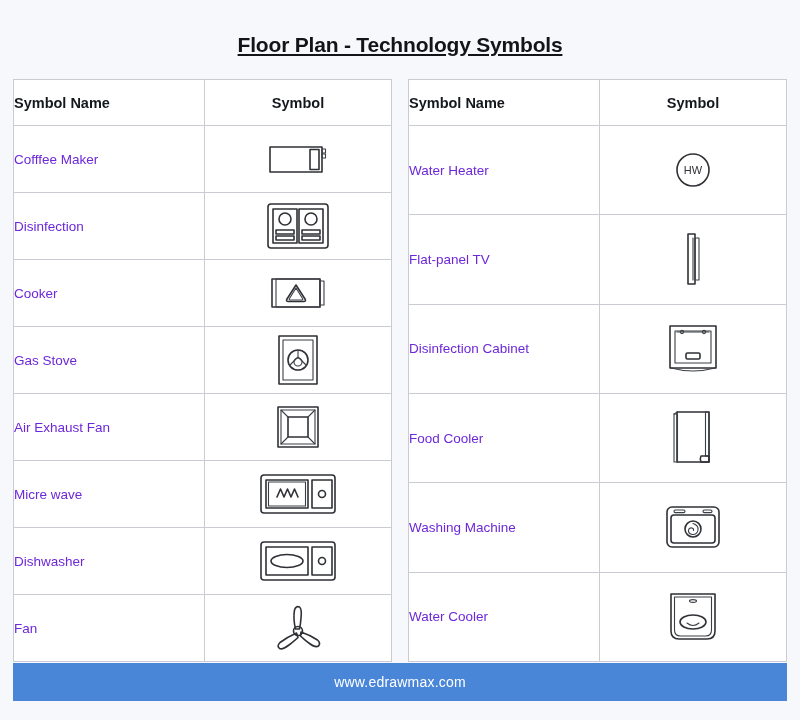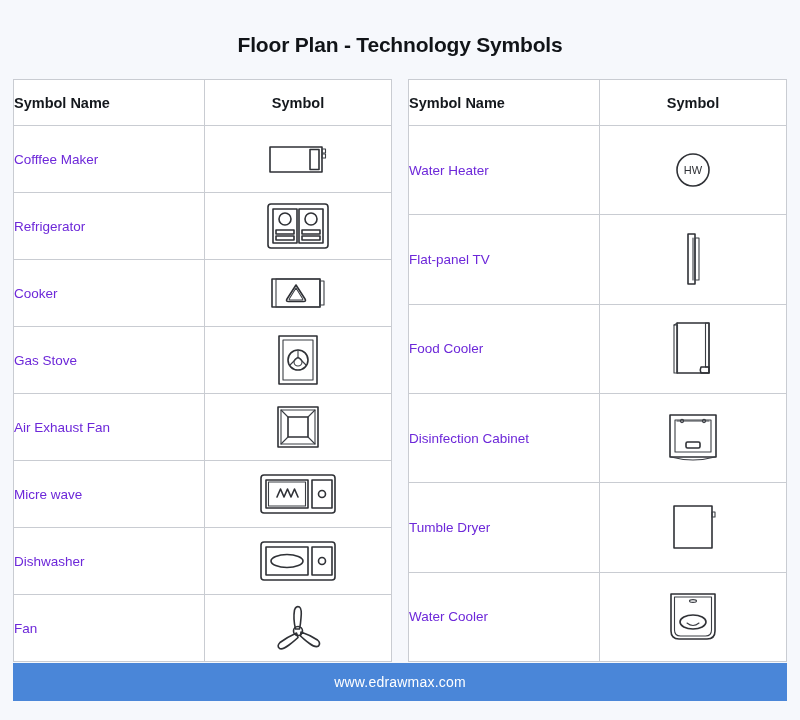--- a/index.html
+++ b/index.html
@@ -20,20 +20,21 @@
     box-sizing: border-box;
   }
   .title {
     text-align: center;
     font-size: 21px;
     font-weight: bold;
     color: #111418;
     letter-spacing: -0.2px;
     padding-top: 33px;
     margin: 0;
+    text-decoration: underline;
   }
   .tables {
     display: flex;
     justify-content: space-between;
     padding: 22px 13px 12px 13px;
     box-sizing: border-box;
   }
   table.symtable {
     border-collapse: collapse;
     background: #ffffff;
@@ -136,21 +137,21 @@
                 <rect class="stroke" x="5" y="9" width="52" height="25"></rect>
                 <rect class="stroke" x="45" y="11.5" width="9" height="20"></rect>
                 <rect class="stroke-thin" x="57" y="11" width="3.5" height="4"></rect>
                 <rect class="stroke-thin" x="57" y="16" width="3.5" height="4"></rect>
               </svg>
             </div>
           </td>
         </tr>
 
         <tr>
-          <td class="col-name">Refrigerator</td>
+          <td class="col-name">Disinfection</td>
           <td class="col-sym">
             <div class="symwrap">
               <svg width="66" height="52" viewBox="0 0 66 52" aria-hidden="true">
                 <rect class="stroke" x="3" y="4" width="60" height="44" rx="3"></rect>
                 <rect class="stroke" x="8" y="9" width="24" height="34"></rect>
                 <rect class="stroke" x="34" y="9" width="24" height="34"></rect>
                 <circle class="stroke" cx="20" cy="19" r="6"></circle>
                 <circle class="stroke" cx="46" cy="19" r="6"></circle>
                 <rect class="stroke" x="11" y="30" width="18" height="4"></rect>
                 <rect class="stroke" x="11" y="36" width="18" height="4"></rect>
@@ -281,63 +282,67 @@
               <svg width="26" height="54" viewBox="0 0 26 54" aria-hidden="true">
                 <rect class="stroke" x="8" y="2" width="7" height="50"></rect>
                 <rect class="stroke-thin" x="15" y="6" width="4" height="42"></rect>
                 <path class="stroke-thin" d="M13 6 L13 48"></path>
               </svg>
             </div>
           </td>
         </tr>
 
         <tr>
-          <td class="col-name">Food Cooler</td>
-          <td class="col-sym">
-            <div class="symwrap">
-              <svg width="50" height="58" viewBox="0 0 50 58" aria-hidden="true">
-                <rect class="stroke" x="9" y="3" width="32" height="50"></rect>
-                <rect class="stroke-thin" x="6" y="5" width="3.5" height="48"></rect>
-                <rect class="stroke-thin" x="37.5" y="3" width="3.5" height="44"></rect>
-                <path class="stroke-thin" d="M6 5 L9.5 3"></path>
-                <path class="stroke" d="M33 47 L41 47 L41 53 L33 53 Q31.5 50 33 47 Z"></path>
-              </svg>
-            </div>
-          </td>
-        </tr>
-
-        <tr>
           <td class="col-name">Disinfection Cabinet</td>
           <td class="col-sym">
             <div class="symwrap">
               <svg width="54" height="52" viewBox="0 0 54 52" aria-hidden="true">
                 <rect class="stroke" x="4" y="3" width="46" height="42"></rect>
                 <rect class="stroke-thin" x="9" y="8" width="36" height="32"></rect>
                 <path class="stroke-thin" d="M11 9 L43 9"></path>
                 <circle class="stroke-thin" cx="16" cy="9" r="1.6"></circle>
                 <circle class="stroke-thin" cx="38" cy="9" r="1.6"></circle>
                 <rect class="stroke" x="20" y="30" width="14" height="6" rx="1.5"></rect>
                 <path class="stroke-thin" d="M5 45 Q27 51 49 45"></path>
               </svg>
             </div>
           </td>
         </tr>
 
         <tr>
-          <td class="col-name">Tumble Dryer</td>
-          <td class="col-sym">
-            <div class="symwrap">
-              <svg width="50" height="50" viewBox="0 0 50 50" aria-hidden="true">
-                <rect class="stroke" x="6" y="4" width="38" height="42"></rect>
-                <rect class="stroke-thin" x="44" y="10" width="3" height="5"></rect>
-              </svg>
-            </div>
-          </td>
-        </tr>
-
+          <td class="col-name">Food Cooler</td>
+          <td class="col-sym">
+            <div class="symwrap">
+              <svg width="50" height="58" viewBox="0 0 50 58" aria-hidden="true">
+                <rect class="stroke" x="9" y="3" width="32" height="50"></rect>
+                <rect class="stroke-thin" x="6" y="5" width="3.5" height="48"></rect>
+                <rect class="stroke-thin" x="37.5" y="3" width="3.5" height="44"></rect>
+                <path class="stroke-thin" d="M6 5 L9.5 3"></path>
+                <path class="stroke" d="M33 47 L41 47 L41 53 L33 53 Q31.5 50 33 47 Z"></path>
+              </svg>
+            </div>
+          </td>
+        </tr>
+
+
+        <tr>
+          <td class="col-name">Washing Machine</td>
+          <td class="col-sym">
+            <div class="symwrap">
+              <svg width="58" height="48" viewBox="0 0 58 48" aria-hidden="true">
+                <rect class="stroke" x="3" y="4" width="52" height="40" rx="5"></rect>
+                <rect class="stroke" x="7" y="12" width="44" height="28" rx="3"></rect>
+                <rect class="stroke-thin" x="10" y="7" width="11" height="2.6" rx="1.3"></rect>
+                <rect class="stroke-thin" x="39" y="7" width="9" height="2.6" rx="1.3"></rect>
+                <circle class="stroke" cx="29" cy="26" r="8"></circle>
+                <path class="stroke-thin" d="M29 20.5 Q34.5 22 34 27 Q33 32 28 31.5 Q24 30.5 24.5 27 Q25 24.5 28 25 Q30 25.5 29.5 27.5"></path>
+              </svg>
+            </div>
+          </td>
+        </tr>
 
         <tr>
           <td class="col-name">Water Cooler</td>
           <td class="col-sym">
             <div class="symwrap">
               <svg width="52" height="52" viewBox="0 0 52 52" aria-hidden="true">
                 <path class="stroke" d="M4 3 L48 3 L48 40 Q48 48 40 48 L12 48 Q4 48 4 40 Z"></path>
                 <path class="stroke-thin" d="M7.5 6 L44.5 6 L44.5 39 Q44.5 45 38.5 45 L13.5 45 Q7.5 45 7.5 39 Z"></path>
                 <ellipse class="stroke-thin" cx="26" cy="10" rx="3.5" ry="1.4"></ellipse>
                 <ellipse class="stroke" cx="26" cy="31" rx="13" ry="7"></ellipse>

